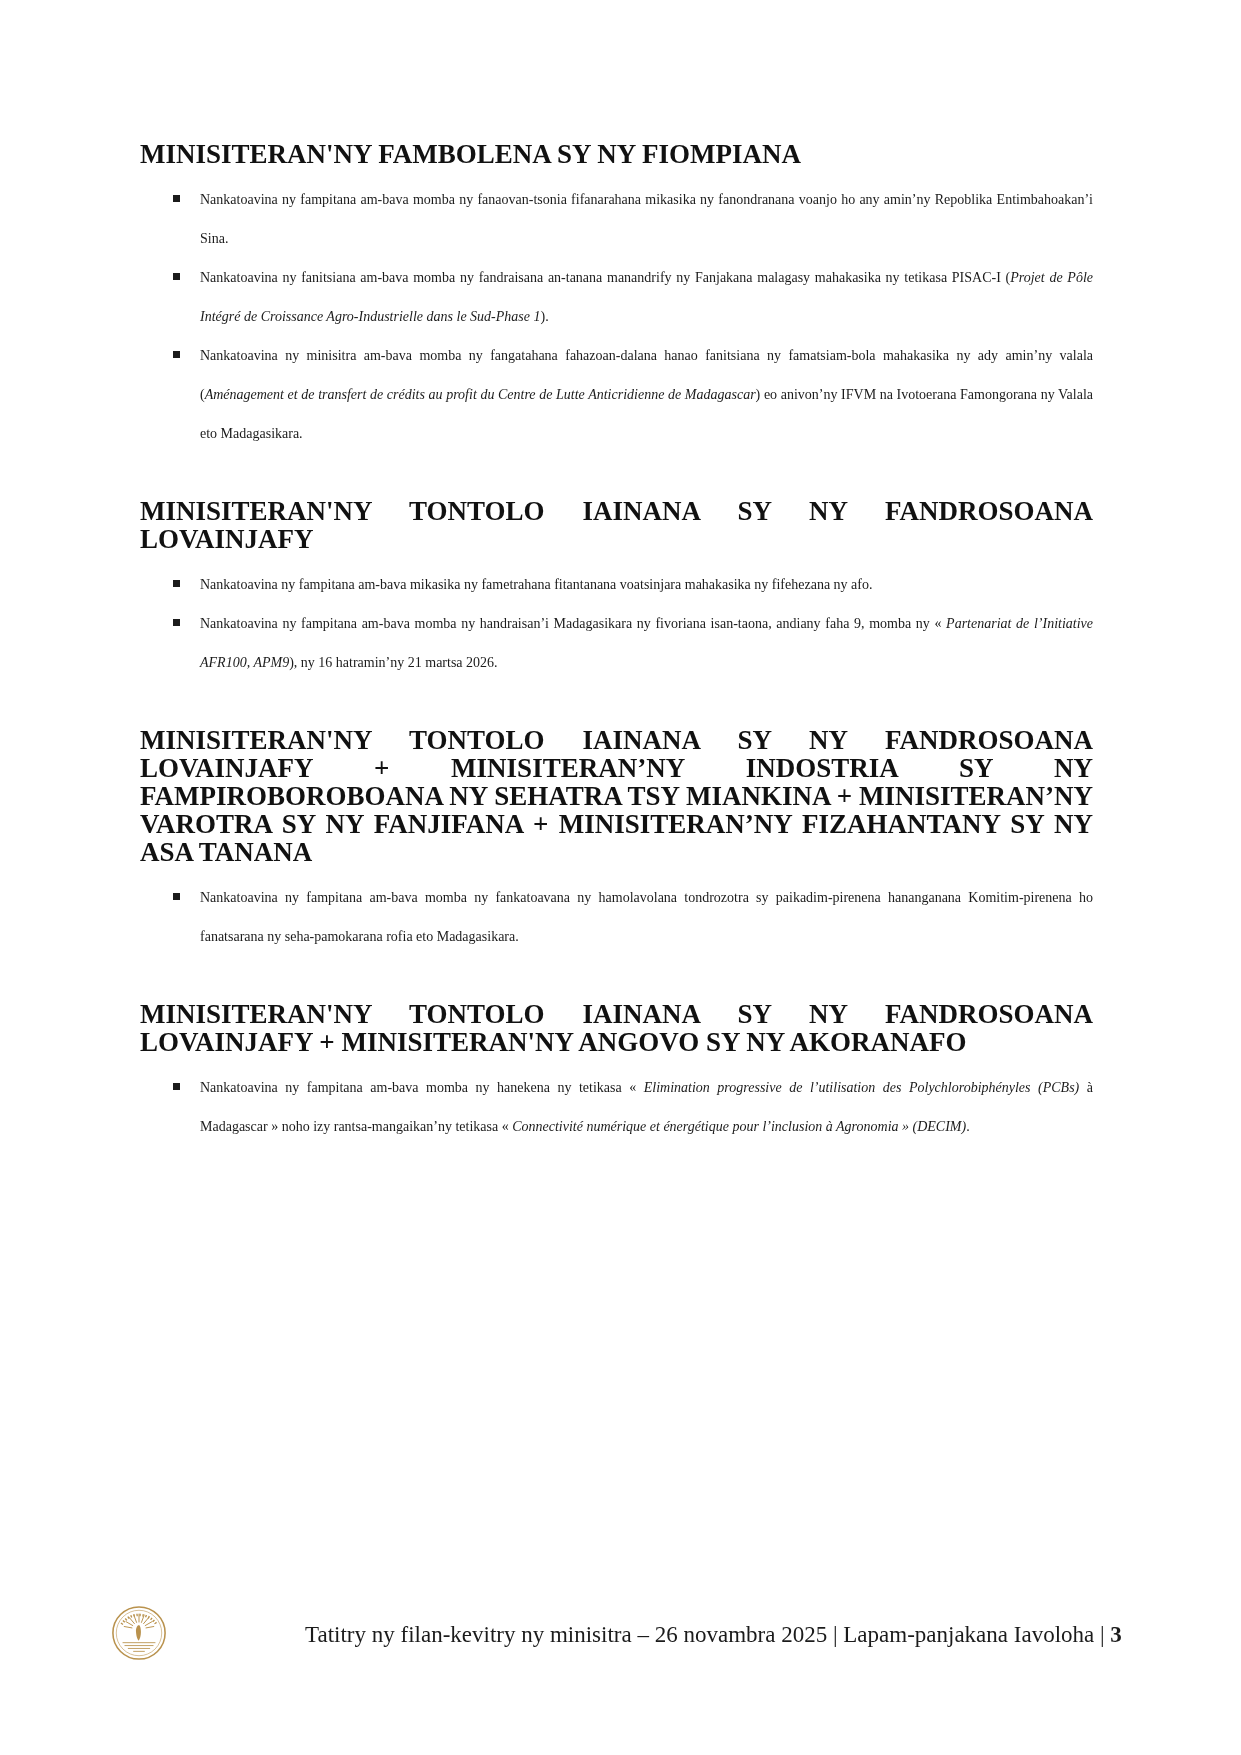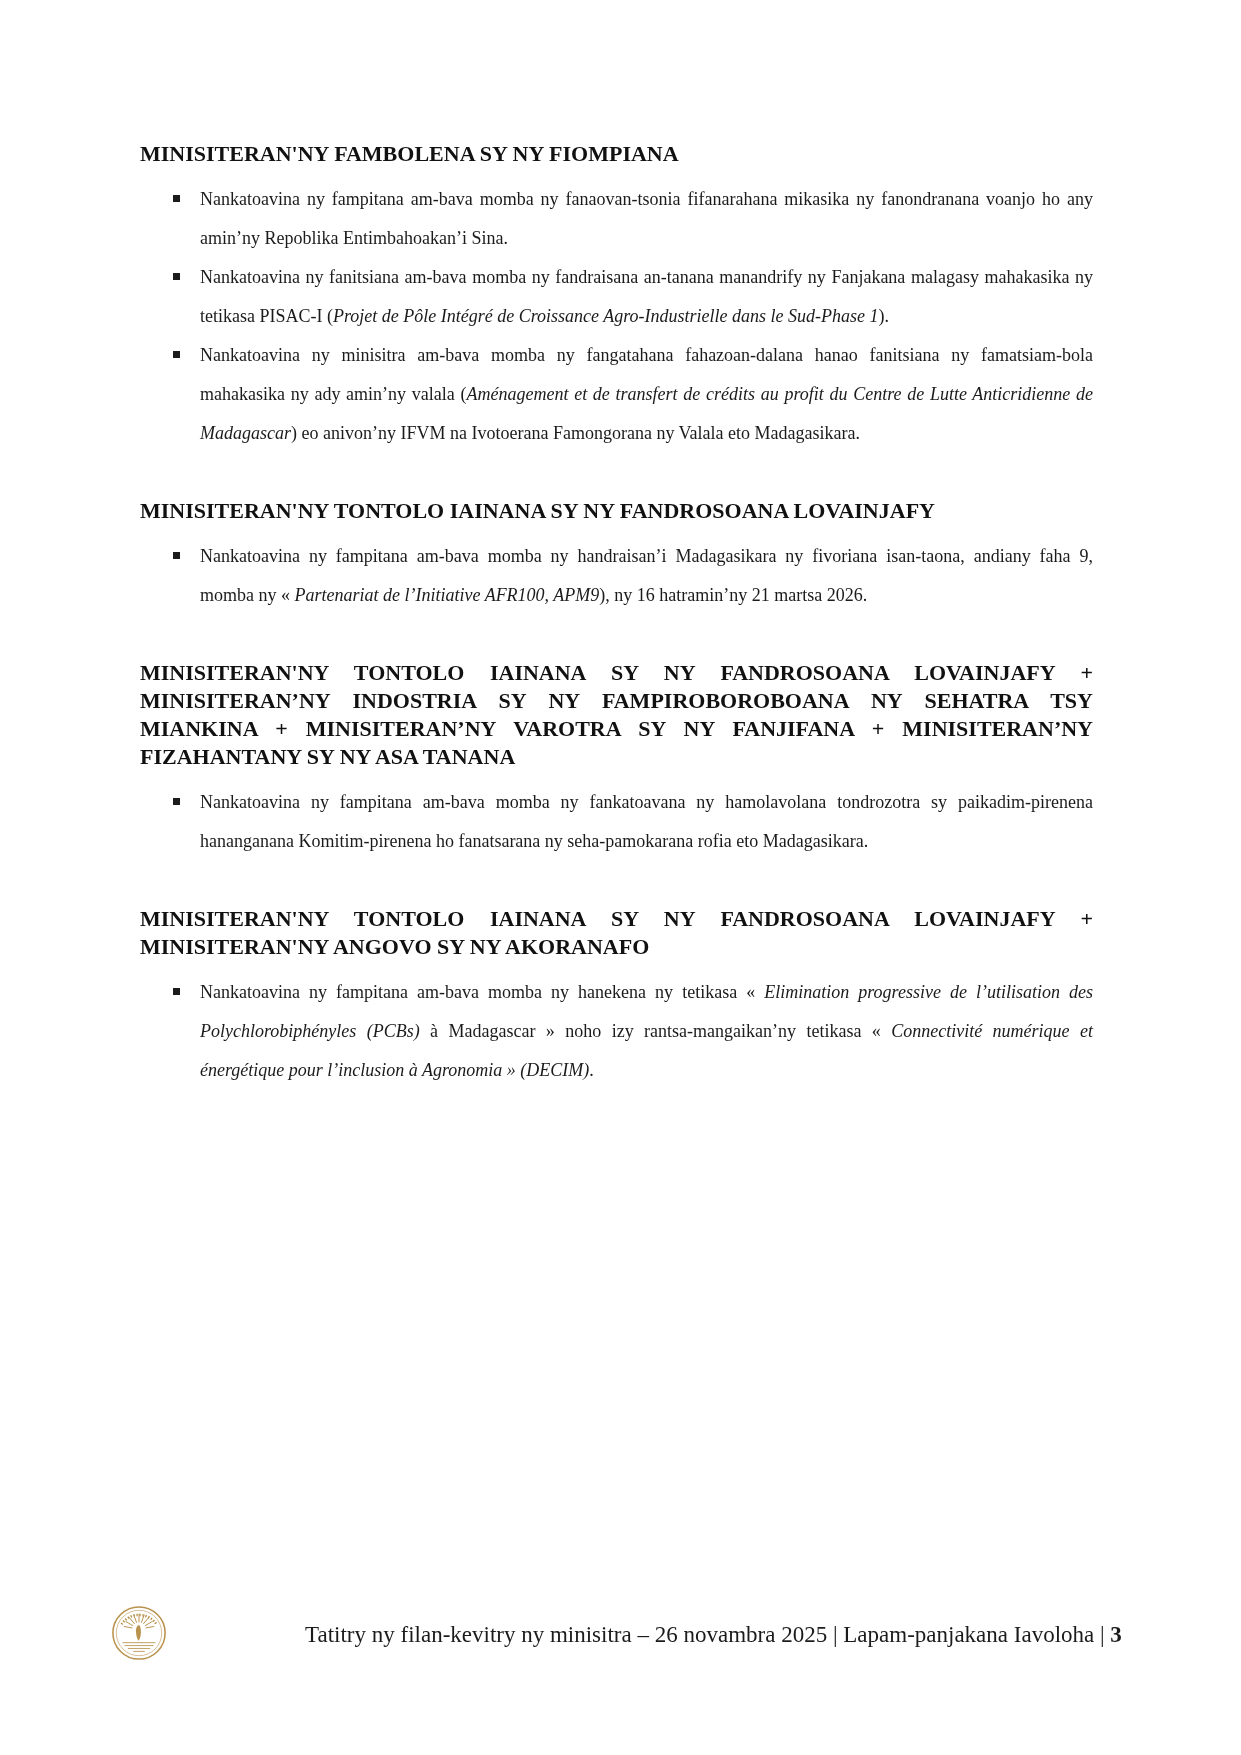--- a/index.html
+++ b/index.html
@@ -16,34 +16,34 @@
   .content {
     position: absolute;
     left: 140px; top: 140px;
     width: 953px;
   }
 
   .doc-section { margin-top: 44px; }
   .doc-section:first-child { margin-top: 0; }
 
   .sec-heading {
-    font-size: 22px;
+    font-size: 27px;
     font-weight: bold;
     line-height: 28px;
     text-align: justify;
     margin: 0 0 12px 0;
     color: #111;
   }
 
   ul.bullets { list-style: none; margin: 0; padding: 0; }
 
   .bullet-item {
     position: relative;
     padding-left: 60px;
-    font-size: 18px;
+    font-size: 14px;
     line-height: 39px;
     text-align: justify;
     color: #1b1b1b;
   }
 
   .marker {
     position: absolute;
     left: 33px; top: 15px;
     width: 7px; height: 7px;
     background: #1b1b1b;
@@ -94,20 +94,24 @@
     <span class="marker"></span>
     <span class="bullet-text"><span>Nankatoavina ny minisitra am-bava momba ny fangatahana fahazoan-dalana hanao fanitsiana ny famatsiam-bola mahakasika ny ady amin’ny valala (</span><span class="it">Aménagement et de transfert de crédits au profit du Centre de Lutte Anticridienne de Madagascar</span><span>) eo anivon’ny IFVM na Ivotoerana Famongorana ny Valala eto Madagasikara.</span></span>
   </li>
 
 </ul>
   </section>
 
   <section class="doc-section">
     <h2 class="sec-heading">MINISITERAN'NY TONTOLO IAINANA SY NY FANDROSOANA LOVAINJAFY</h2>
     <ul class="bullets">
+  <li class="bullet-item">
+    <span class="marker"></span>
+    <span class="bullet-text"><span>Nankatoavina ny fampitana am-bava mikasika ny fametrahana fitantanana voatsinjara mahakasika ny fifehezana ny afo.</span></span>
+  </li>
 
   <li class="bullet-item">
     <span class="marker"></span>
   </li>
 
   <li class="bullet-item">
     <span class="marker"></span>
     <span class="bullet-text"><span>Nankatoavina ny fampitana am-bava momba ny handraisan’i Madagasikara ny fivoriana isan-taona, andiany faha 9, momba ny « </span><span class="it">Partenariat de l’Initiative AFR100, APM9</span><span>), ny 16 hatramin’ny 21 martsa 2026.</span></span>
   </li>
 </ul>

